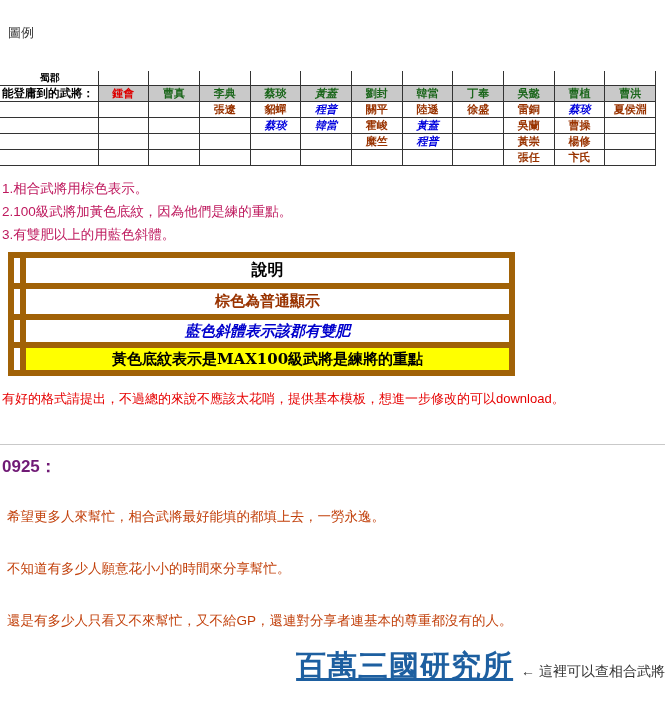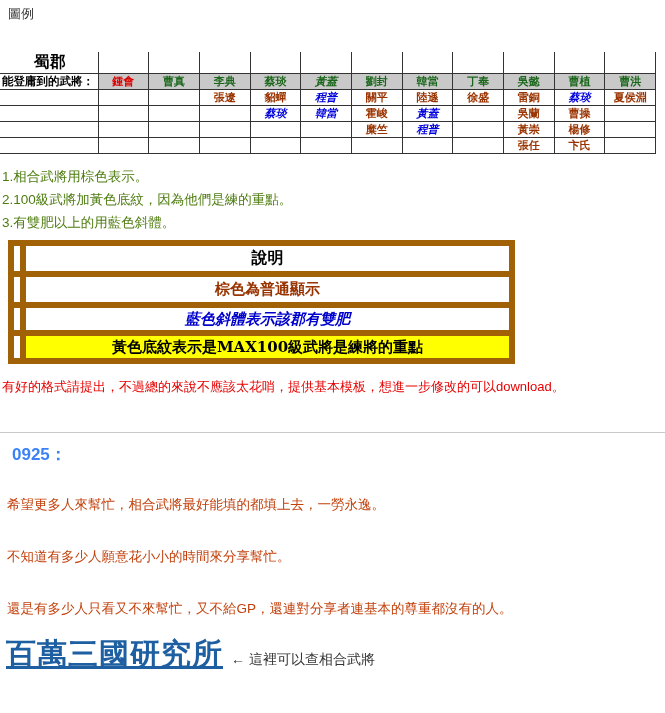--- a/index.html
+++ b/index.html
@@ -1,73 +1,73 @@
 <!DOCTYPE html>
 <html><head>
 <meta charset="utf-8">
 <style>
   html,body{margin:0;padding:0;}
   body{
     width:665px;min-height:713px;background:#ffffff;
     font-family:"Liberation Sans","DejaVu Sans",sans-serif;
     color:#3c3c3c;
   }
-  .legend-label{padding:5px 0 0 8px;font-size:13px;color:#333;}
+  .legend-label{padding:5px 0 0 8px;font-size:13px;color:#333;margin-top:19px;}
 
   
   table.roster{
     margin-top:29px;border-collapse:collapse;table-layout:fixed;width:656px;
     font-family:"DejaVu Serif","Liberation Serif",serif;
     font-size:11px;font-weight:bold;color:#000;
   }
   table.roster td{
     border:1px solid #333;height:14px;padding:0;text-align:center;
     overflow:hidden;white-space:nowrap;
   }
   table.roster td.lbl{
     text-align:left;padding-left:2px;border-left:none;font-size:11.5px;color:#000;
     font-family:"Liberation Sans","DejaVu Sans",sans-serif;
   }
   table.roster tr.region-row td{border-top:none;}
-  table.roster tr.region-row td.lbl{text-align:center;font-size:16px;}
+  table.roster tr.region-row td.lbl{text-align:center;font-size:10px;}
   td.gray{background:#c9c9c9;}
   .red{color:#dd0000;}
   .green{color:#1a661a;}
   .green-italic{color:#1a661a;font-style:italic;}
   .brown{color:#993300;}
   .blue-italic{color:#0000dd;font-style:italic;}
   .yellow-bg{background:#ffff00;}
 
   
   .notes{margin-top:11px;padding-left:2px;}
-  .note-line{font-size:13.5px;line-height:23px;color:#4d7c0f;}
+  .note-line{font-size:13.5px;line-height:23px;color:#be185d;}
 
   
   table.legendbox{
     margin:6px 0 0 8px;border-collapse:collapse;color:#000;
     font-family:"DejaVu Serif","Liberation Serif",serif;
   }
   table.legendbox td{border:6px solid #a16207;text-align:center;padding:0;}
   td.gutter{width:6px;}
   .legend-cell{width:483px;}
   .lg-title{font-size:16px;font-weight:bold;height:25px;}
   .legend-brown{color:#993300;font-size:15px;font-weight:bold;height:25px;}
   .legend-blue{color:#0000cc;font-size:15px;font-weight:bold;font-style:italic;height:22px;}
   .legend-yellow{background:#ffff00;font-size:15px;font-weight:bold;height:22px;}
 
   .note-red{color:#e60000;font-size:13px;margin:14px 0 12px 0;padding-left:2px;}
 
   hr.divider{border:none;border-top:1px solid #c9c9c9;margin:36px 0 0 0;}
 
-  .date-heading{font-size:17px;font-weight:bold;color:#3b82f6;margin:10px 0 0 12px;}
+  .date-heading{font-size:17px;font-weight:bold;color:#701a75;margin:10px 0 0 2px;}
 
   .post-par{font-size:13.5px;color:#c2410c;margin:34px 0 0 7px;line-height:18px;}
   .post-par.first{margin-top:30px;}
 
-  .link-row{margin:16px 0 16px 6px;white-space:nowrap;}
+  .link-row{margin:16px 0 16px 6px;white-space:nowrap;text-align:right;}
   .site-link{
     color:#1d5fa0;font-size:30px;font-weight:bold;text-decoration:underline;
     letter-spacing:1px;cursor:pointer;
   }
   .link-suffix{font-size:14px;color:#333;margin-left:8px;}
 </style>
 </head>
 <body>
 
 <div class="legend-label">圖例</div>

